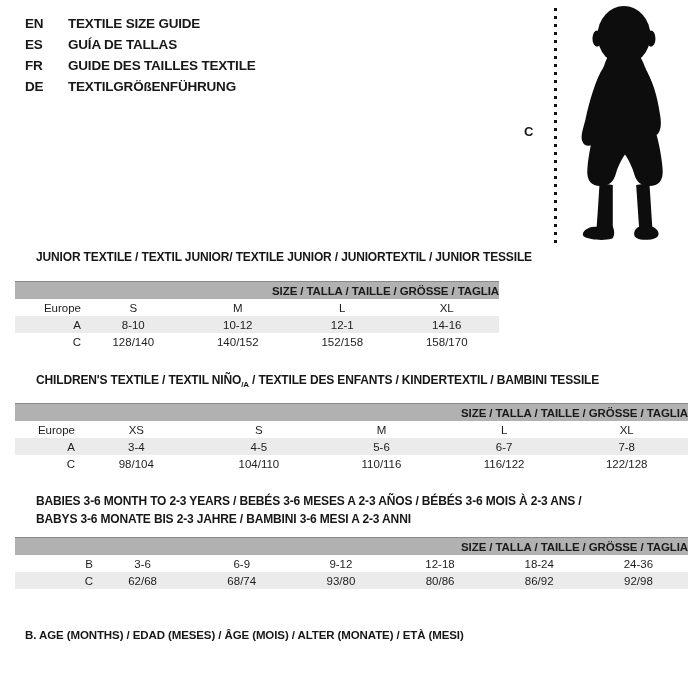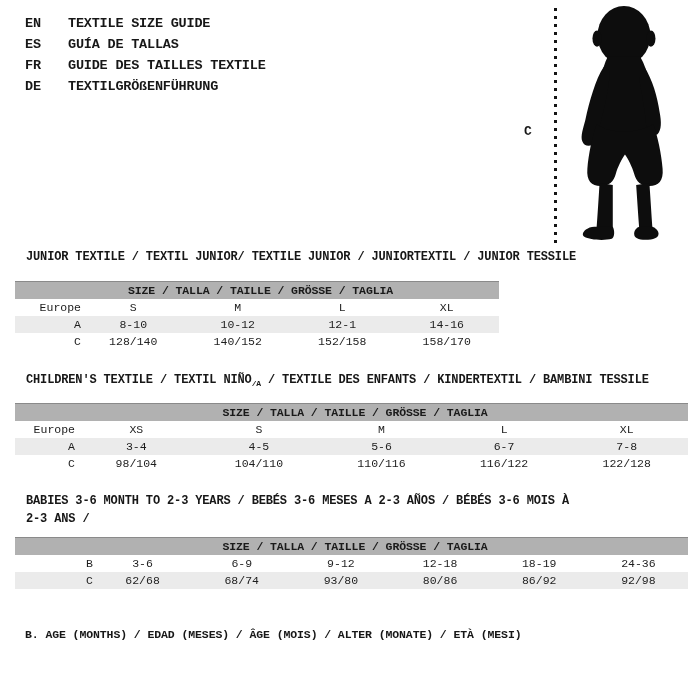--- a/index.html
+++ b/index.html
@@ -1,47 +1,47 @@
 <!DOCTYPE html>
 <html><head>
 <meta charset="utf-8">
 <style>
   html,body{margin:0;padding:0;background:#ffffff;}
   .page{
     position:relative;width:700px;height:700px;background:#ffffff;
-    font-family:Liberation Mono, monospace;color:#171717;overflow:hidden;
+    font-family:Liberation Sans, sans-serif;color:#171717;overflow:hidden;
   }
   
   .lang-block{position:absolute;left:25px;top:13px;}
   .lang-row{display:flex;line-height:21px;font-size:13.5px;font-weight:700;letter-spacing:-0.2px;}
   .lang-code{width:43px;flex:0 0 43px;}
   
   .figure-area{position:absolute;left:520px;top:4px;width:176px;height:246px;}
   .measure-c{position:absolute;left:4px;top:120px;font-size:13px;font-weight:700;}
   .dotted-line{
     position:absolute;left:34px;top:4px;width:3px;height:238px;
     background:repeating-linear-gradient(to bottom,#141414 0 3.5px,transparent 3.5px 8px);
   }
   .toddler-svg{position:absolute;left:44px;top:0px;width:124px;height:244px;}
   
-  .section-title{position:absolute;font-size:12px;font-weight:700;letter-spacing:-0.15px;white-space:nowrap;}
+  .section-title{position:absolute;font-size:12px;font-weight:700;letter-spacing:-0.15px;white-space:nowrap;margin-left:10px;}
   .title-junior{left:26px;top:250px;}
   .title-children{left:26px;top:373px;}
   .title-babies{left:26px;top:492px;line-height:18px;white-space:normal;width:560px;}
   .subscript{font-size:8px;vertical-align:sub;}
   
   table.size-table{position:absolute;border-collapse:collapse;table-layout:fixed;font-size:11.5px;color:#1d1d1d;}
   .tbl-junior{left:15px;top:281px;width:484px;}
   .tbl-children{left:15px;top:403px;width:673px;}
   .tbl-babies{left:15px;top:537px;width:673px;}
   td{height:17px;padding:0;text-align:center;font-weight:400;overflow:hidden;white-space:nowrap;}
   td.rowlabel{text-align:right;padding-left:7px;}
   tr.band td{
     background:#b1b1b1;border-top:1px solid #8a8a8a;
-    text-align:center;padding-left:7px;font-weight:700;color:#1a1a1a;letter-spacing:-0.1px;
+    text-align:right;padding-left:7px;font-weight:700;color:#1a1a1a;letter-spacing:-0.1px;
   }
   tr.shaded td{background:#ebebeb;}
   
   .notes{position:absolute;left:25px;top:626px;font-size:11.5px;font-weight:700;line-height:18px;letter-spacing:-0.1px;}
 </style>
 </head>
 <body>
 
 <div class="page">
 
@@ -157,20 +157,21 @@
         <td>104/110</td>
         <td>110/116</td>
         <td>116/122</td>
         <td>122/128</td>
       </tr>
     </tbody>
   </table>
 
   <div class="section-title title-babies">
     <div>BABIES 3-6 MONTH TO 2-3 YEARS / BEBÉS 3-6 MESES A 2-3 AÑOS / BÉBÉS 3-6 MOIS À 2-3 ANS /</div>
+    <div>BABYS 3-6 MONATE BIS 2-3 JAHRE / BAMBINI 3-6 MESI A 2-3 ANNI</div>
   </div>
   <table class="size-table tbl-babies">
     <colgroup>
         <col style="width:78px">
         <col>
         <col>
         <col>
         <col>
         <col>
         <col>
@@ -178,21 +179,21 @@
     <tbody>
       <tr class="band">
         <td colspan="7">SIZE / TALLA / TAILLE / GRÖSSE / TAGLIA</td>
       </tr>
       <tr>
         <td class="rowlabel">B</td>
         <td>3-6</td>
         <td>6-9</td>
         <td>9-12</td>
         <td>12-18</td>
-        <td>18-19</td>
+        <td>18-24</td>
         <td>24-36</td>
       </tr>
       <tr class="shaded">
         <td class="rowlabel">C</td>
         <td>62/68</td>
         <td>68/74</td>
         <td>93/80</td>
         <td>80/86</td>
         <td>86/92</td>
         <td>92/98</td>

